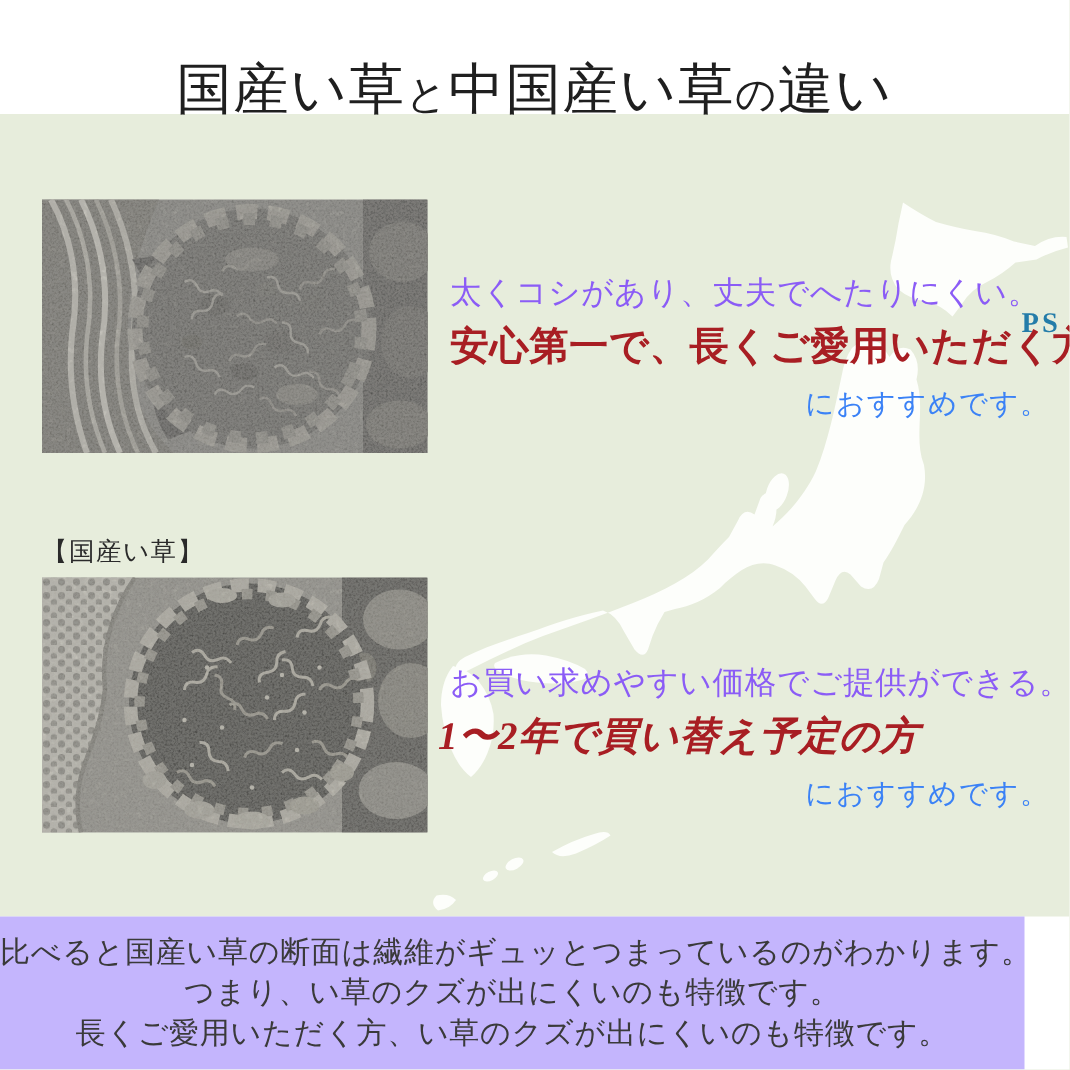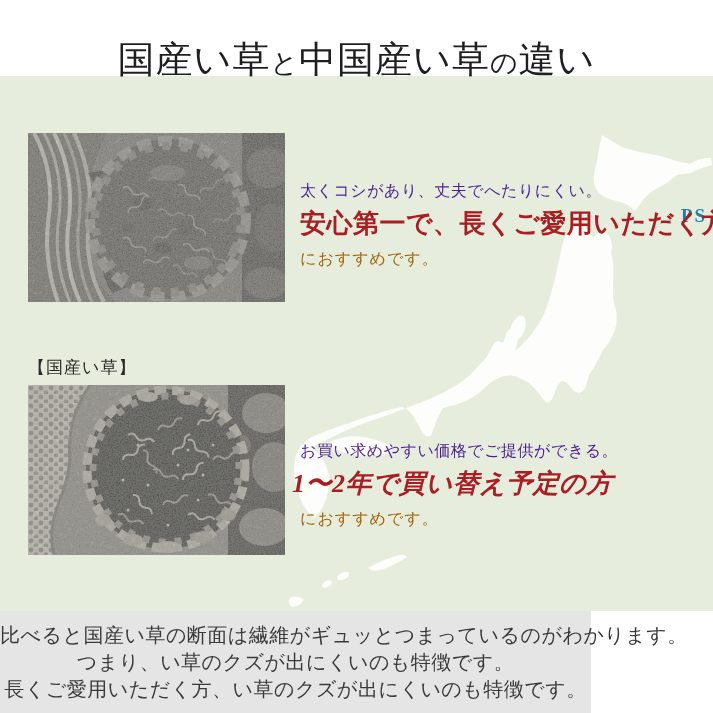--- a/index.html
+++ b/index.html
@@ -33,33 +33,33 @@
   }
   .label-1{top:104px;}
   .label-2{top:356px;}
   .micro{position:absolute;left:28px;z-index:4;display:block;}
   .micro-1{top:133px;}
   .micro-2{top:385px;}
 
   .sec-text{position:absolute;left:300px;right:8px;z-index:4;}
   .text-1{top:181px;}
   .text-2{top:441px;}
-  .s-line1{font-size:16px;color:#4c1d95;letter-spacing:.5px;white-space:nowrap;}
+  .s-line1{font-size:21px;color:#8b5cf6;letter-spacing:.5px;white-space:nowrap;}
   .s-highlight{
     font-size:26px;font-weight:bold;color:#a81e23;letter-spacing:.5px;
     margin-top:4px;white-space:nowrap;
   }
   .text-2 .s-highlight{margin-left:-8px;font-style:italic;}
   .s-line3{
-    font-size:16px;color:#a16207;text-align:left;padding-right:5px;
+    font-size:19px;color:#3b82f6;text-align:right;padding-right:5px;
     margin-top:8px;letter-spacing:1px;white-space:nowrap;
   }
 
   
-  .footer{position:absolute;top:611px;left:0;width:591px;height:102px;background:#e5e5e5;z-index:3;}
+  .footer{position:absolute;top:611px;left:0;width:683px;height:102px;background:#c4b5fd;z-index:3;}
   .f-line{
     margin:0;padding:0;text-align:center;font-size:20px;line-height:27px;
     color:#3a3a3a;letter-spacing:.5px;white-space:nowrap;
   }
   .footer .f-wrap{padding-top:11px;}
 </style>
 </head>
 <body>
 
 <div class="page">

